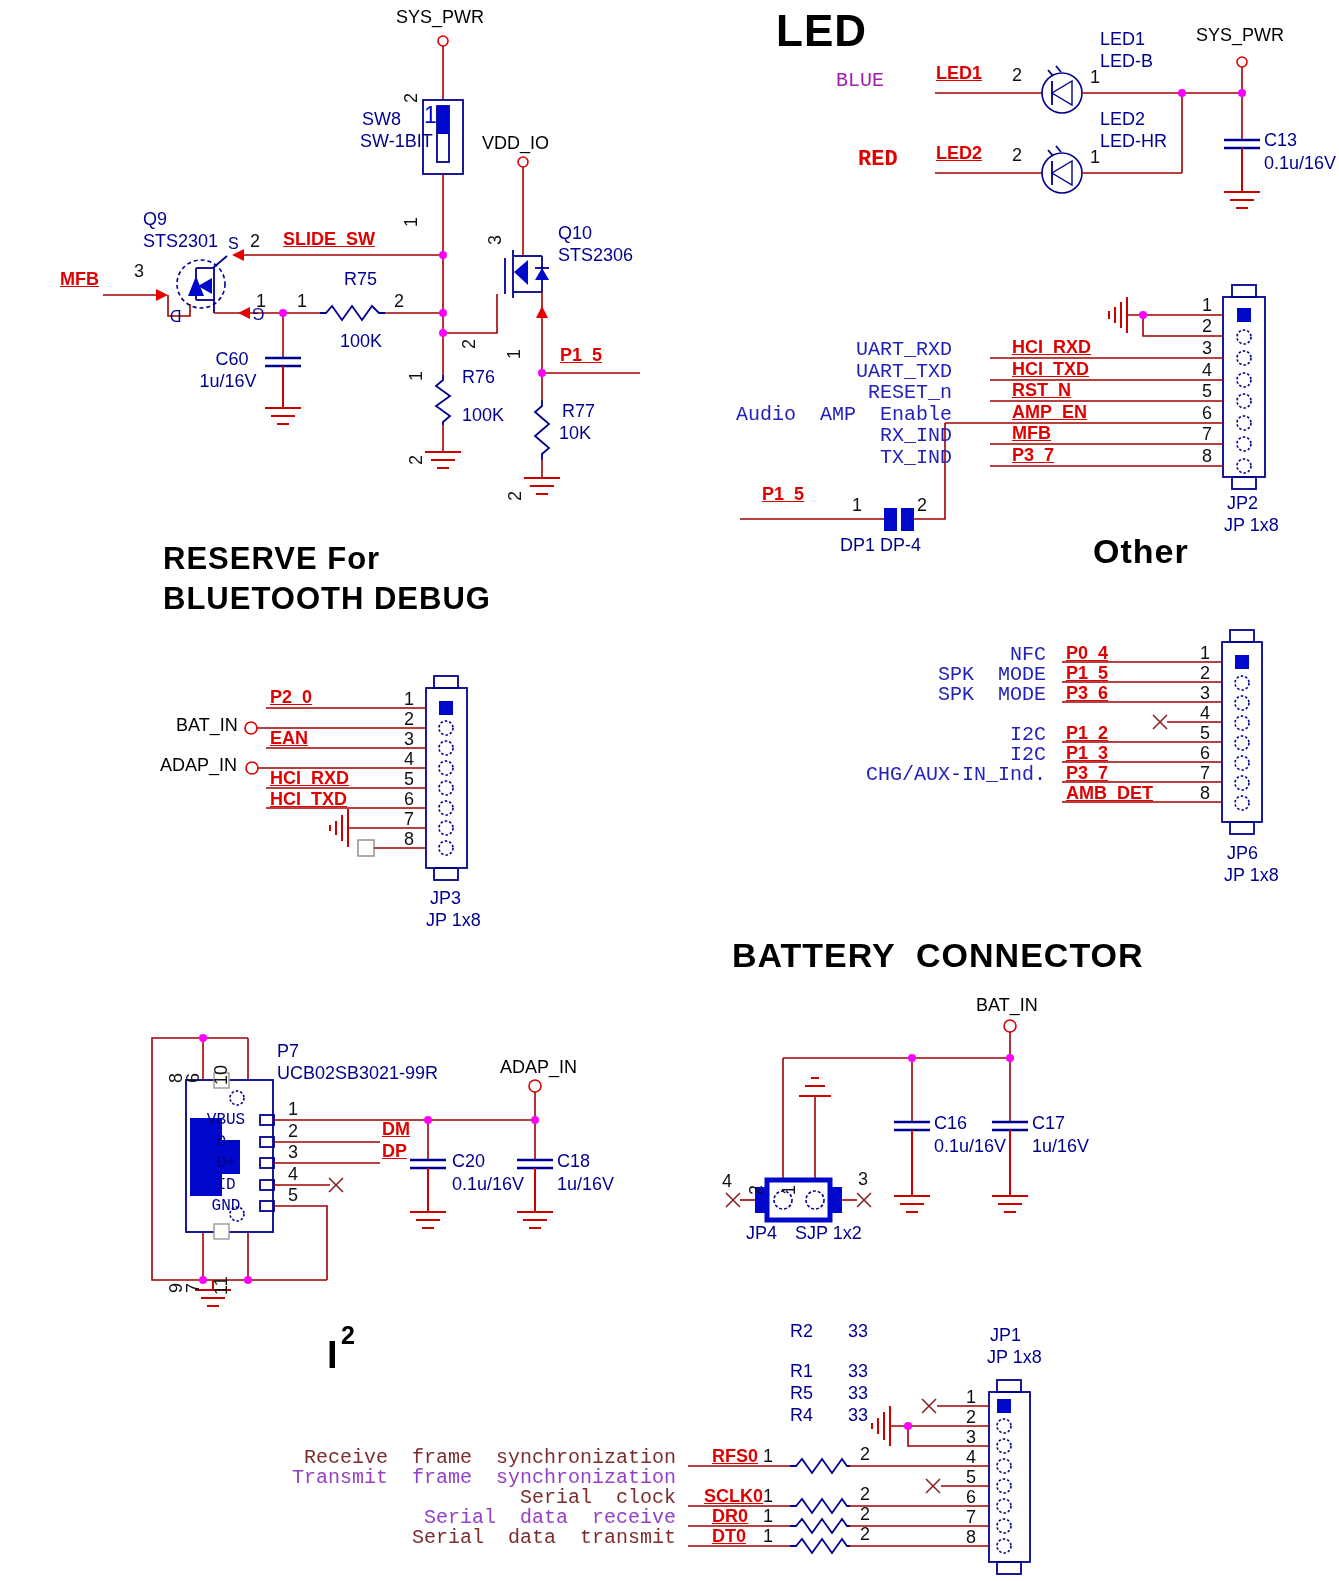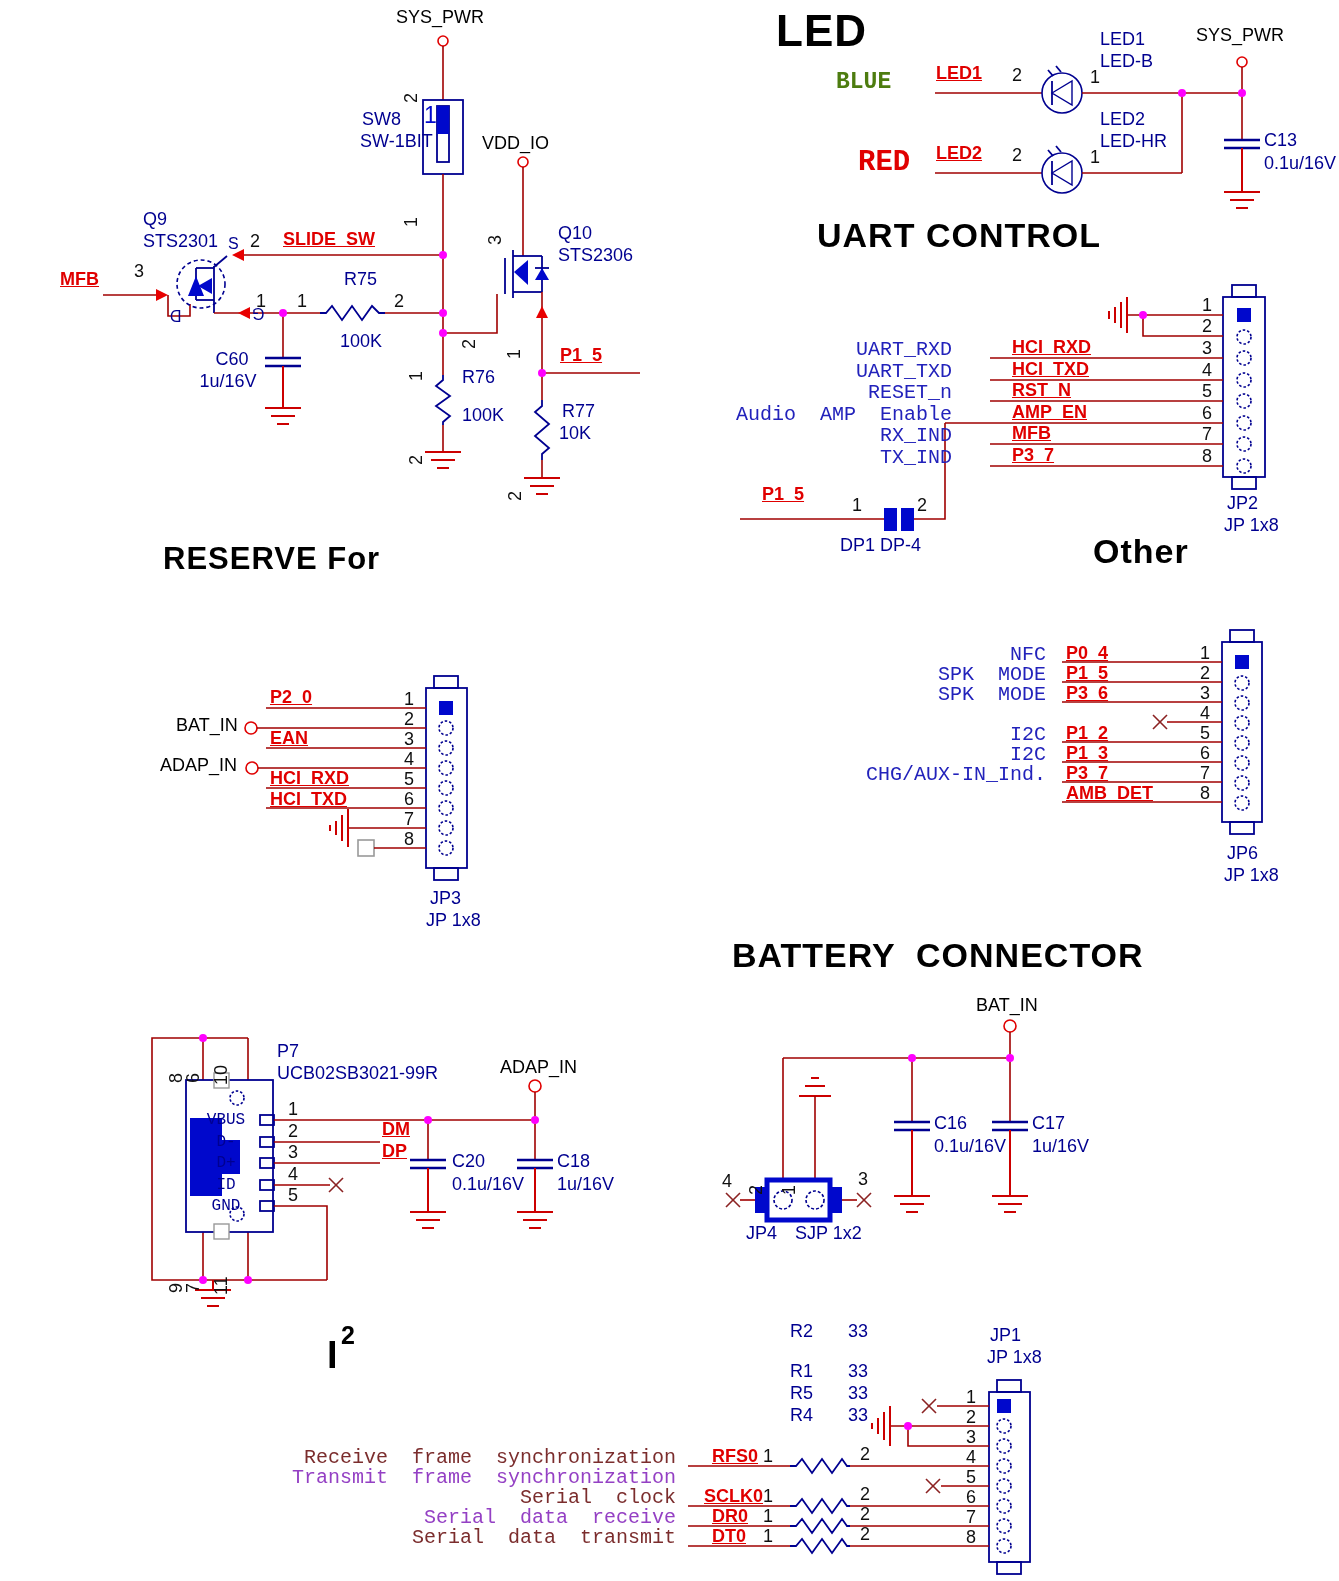--- a/index.html
+++ b/index.html
@@ -449,37 +449,36 @@
 <span class="t pin rot" style="left:426px;top:362px">1</span>
 <span class="t nv" style="left:462px;top:368px">R76</span>
 <span class="t nv" style="left:462px;top:406px">100K</span>
 <span class="t pin rot" style="left:426px;top:446px">2</span>
 <span class="t net" style="left:560px;top:346px">P1_5</span>
 <span class="t nv" style="left:562px;top:402px">R77</span>
 <span class="t nv" style="left:559px;top:424px">10K</span>
 <span class="t pin rot" style="left:525px;top:482px">2</span>
 
 <span class="t ttl" style="left:776px;top:8px;font-size:44px">LED</span>
-<span class="t" style="left:836px;top:70px;color:#4d7c0f;font-family:'Liberation Mono',monospace;font-weight:bold;font-size:23px">BLUE</span>
-<span class="t" style="left:858px;top:148px;color:#e00000;font-family:'Liberation Mono',monospace;font-weight:bold;font-size:29px">RED</span>
+<span class="t" style="left:836px;top:70px;color:#a21caf;font-family:'Liberation Mono',monospace;font-weight:normal;font-size:20px">BLUE</span>
+<span class="t" style="left:858px;top:148px;color:#e00000;font-family:'Liberation Mono',monospace;font-weight:bold;font-size:22px">RED</span>
 <span class="t net" style="left:936px;top:64px">LED1</span>
 <span class="t pin" style="left:1012px;top:66px">2</span>
 <span class="t pin" style="left:1090px;top:68px">1</span>
 <span class="t nv" style="left:1100px;top:30px">LED1</span>
 <span class="t nv" style="left:1100px;top:52px">LED-B</span>
 <span class="t net" style="left:936px;top:144px">LED2</span>
 <span class="t pin" style="left:1012px;top:146px">2</span>
 <span class="t pin" style="left:1090px;top:148px">1</span>
 <span class="t nv" style="left:1100px;top:110px">LED2</span>
 <span class="t nv" style="left:1100px;top:132px">LED-HR</span>
 <span class="t blk" style="left:1196px;top:26px">SYS_PWR</span>
 <span class="t nv" style="left:1264px;top:131px">C13</span>
 <span class="t nv" style="left:1264px;top:154px">0.1u/16V</span>
 
-<span class="t ttl" style="left:817px;top:218px">UART CONTROL</span>
 <span class="t mb ra230" style="left:722px;top:339px">UART_RXD</span>
 <span class="t mb ra230" style="left:722px;top:361px">UART_TXD</span>
 <span class="t mb ra230" style="left:722px;top:382px">RESET_n</span>
 <span class="t mb ra230" style="left:722px;top:404px">Audio  AMP  Enable</span>
 <span class="t mb ra230" style="left:722px;top:425px">RX_IND</span>
 <span class="t mb ra230" style="left:722px;top:447px">TX_IND</span>
 <span class="t net" style="left:1012px;top:338px">HCI_RXD</span>
 <span class="t net" style="left:1012px;top:360px">HCI_TXD</span>
 <span class="t net" style="left:1012px;top:381px">RST_N</span>
 <span class="t net" style="left:1012px;top:403px">AMP_EN</span>
@@ -519,20 +518,21 @@
 <span class="t pin w30" style="left:1180px;top:684px">3</span>
 <span class="t pin w30" style="left:1180px;top:704px">4</span>
 <span class="t pin w30" style="left:1180px;top:724px">5</span>
 <span class="t pin w30" style="left:1180px;top:744px">6</span>
 <span class="t pin w30" style="left:1180px;top:764px">7</span>
 <span class="t pin w30" style="left:1180px;top:784px">8</span>
 <span class="t nv" style="left:1227px;top:844px">JP6</span>
 <span class="t nv" style="left:1224px;top:866px">JP 1x8</span>
 
 <span class="t ttl" style="left:163px;top:543px;font-size:31px">RESERVE For</span>
+<span class="t ttl" style="left:163px;top:583px;font-size:31px">BLUETOOTH DEBUG</span>
 <span class="t net" style="left:270px;top:688px">P2_0</span>
 <span class="t blk" style="left:176px;top:716px">BAT_IN</span>
 <span class="t net" style="left:270px;top:729px">EAN</span>
 <span class="t blk" style="left:160px;top:756px">ADAP_IN</span>
 <span class="t net" style="left:270px;top:769px">HCI_RXD</span>
 <span class="t net" style="left:270px;top:790px">HCI_TXD</span>
 <span class="t pin w30" style="left:384px;top:690px">1</span>
 <span class="t pin w30" style="left:384px;top:710px">2</span>
 <span class="t pin w30" style="left:384px;top:730px">3</span>
 <span class="t pin w30" style="left:384px;top:750px">4</span>

